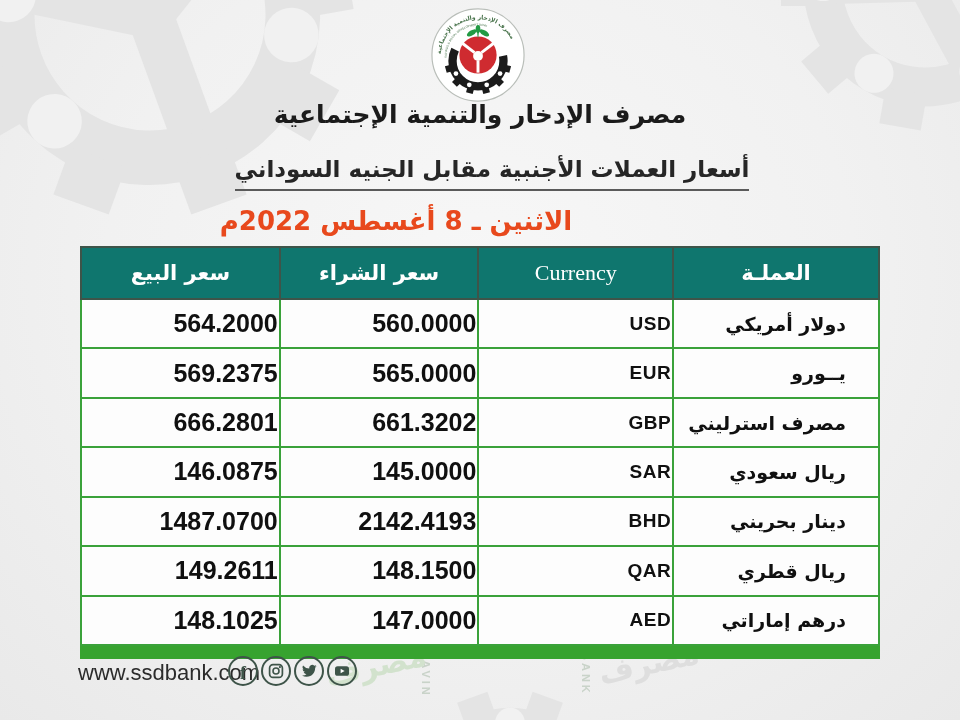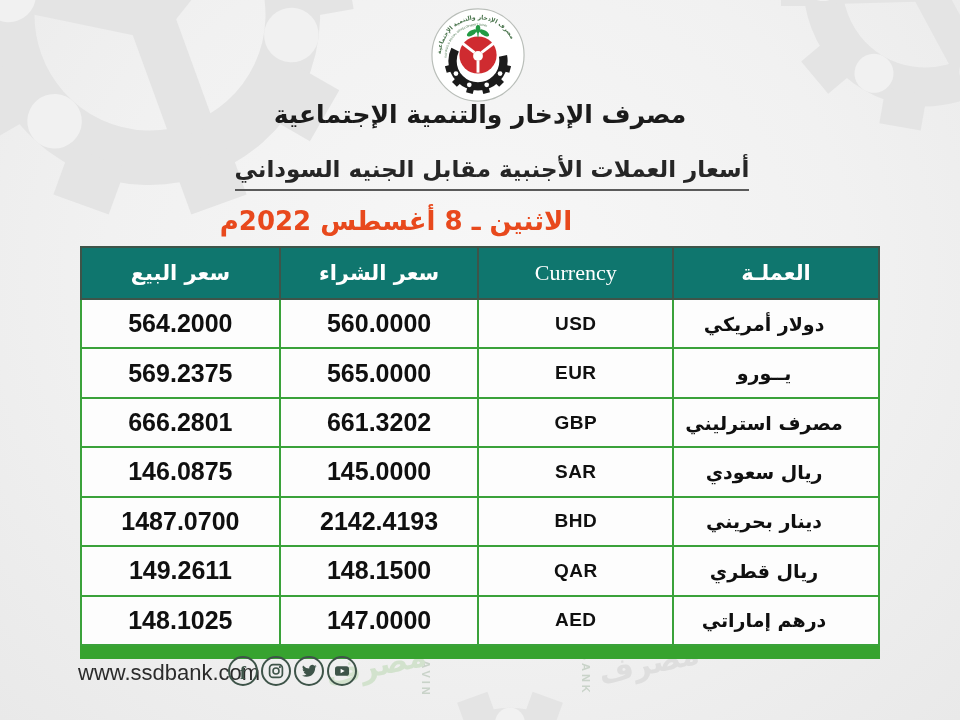--- a/index.html
+++ b/index.html
@@ -38,24 +38,24 @@
   table.rates{
     position:absolute;left:80px;top:246px;width:800px;height:400px;z-index:2;
     border-collapse:collapse;table-layout:fixed;background:#fdfdfd;
   }
   table.rates th{
     background:#0f766e;color:#ffffff;font-weight:bold;height:48px;
     font-size:21px;border:2px solid #3e5449;
   }
   table.rates th.serif{font-family:"Liberation Serif",serif;font-weight:normal;font-size:22px;}
   table.rates td{
-    border:2px solid #3aa23a;text-align:center;vertical-align:middle;
+    border:2px solid #3aa23a;text-align:right;vertical-align:middle;
     color:#101010;background:#fdfdfd;
   }
-  td.c-name{font-size:19px;font-weight:bold;text-align:right;padding-left:0;padding-right:24px;}
+  td.c-name{font-size:19px;font-weight:bold;text-align:right;padding-left:0;padding-right:32px;}
   td.c-code{font-size:19px;font-weight:bold;font-family:"Liberation Sans",sans-serif;letter-spacing:0.5px;margin-left:13px;}
   td.c-num{font-size:25px;font-weight:bold;font-family:"Liberation Sans",sans-serif;}
   .green-bar{position:absolute;left:80px;top:646px;width:800px;height:13px;background:#37a32f;z-index:2;}
   
   .website{
     position:absolute;left:78px;top:660px;z-index:2;font-size:22px;color:#2b2b2b;
     font-family:"Liberation Sans",sans-serif;text-decoration:none;
   }
   .socials{position:absolute;left:228px;top:656px;z-index:2;display:flex;gap:3px;}
   .sicon{

